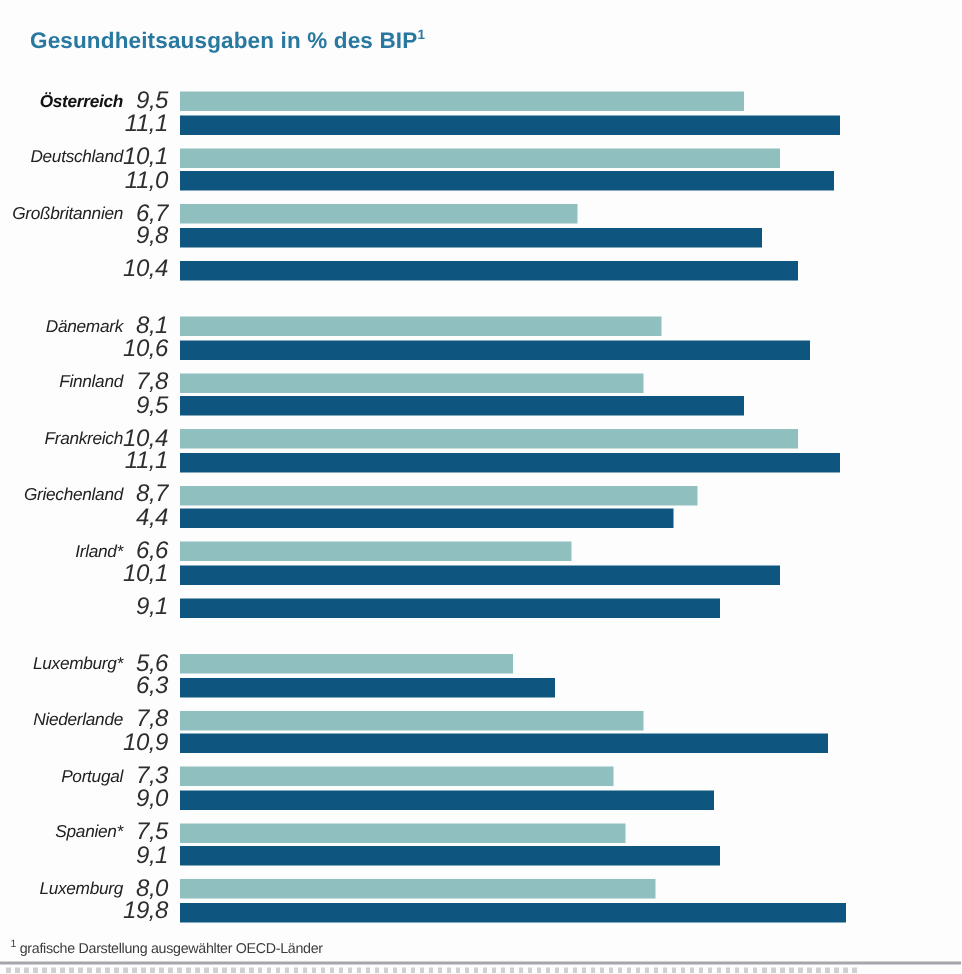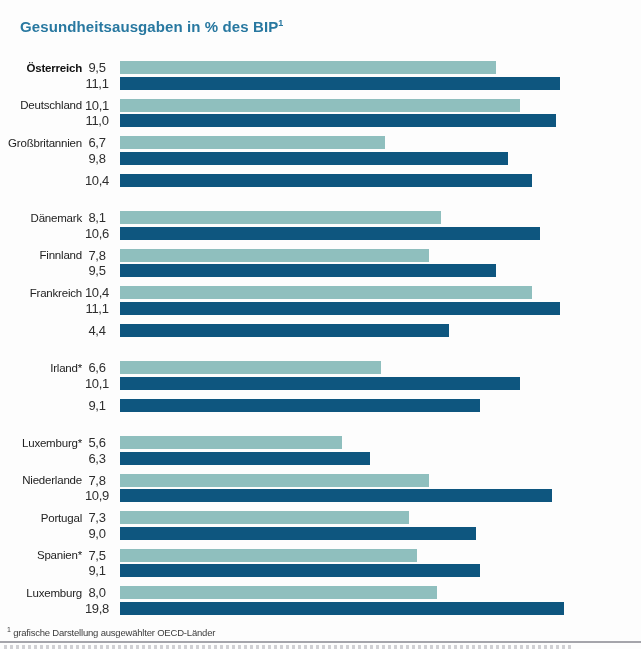--- a/index.html
+++ b/index.html
@@ -12,30 +12,30 @@
     overflow:hidden;
   }
   .title {
     position:absolute; left:20px; top:18px;
     font-size:15px; font-weight:bold;
     color:#2878a0; letter-spacing:0.1px;
   }
   .title sup { font-size:9px; }
   .chart { position:absolute; left:0; top:60px; width:641px; }
   .group { height:37.5px; }
-  .line { display:flex; align-items:center; height:15.4px; }
+  .line { display:flex; align-items:center; height:15.4px;font-style:italic; }
   .label-cell {
     width:82px; text-align:right;
     font-size:11.5px; color:#222; letter-spacing:-0.2px;
     white-space:nowrap; flex:none;
   }
   .label-cell.bold { font-weight:bold; color:#111; }
   .value-cell {
-    width:30px; text-align:center;
-    font-size:13px; color:#2e2e2e; letter-spacing:-0.3px;
+    width:30px; text-align:right;
+    font-size:16px; color:#2e2e2e; letter-spacing:-0.3px;
     flex:none;
   }
   .bar { height:13px; margin-left:8px; flex:none; }
   .bar.light { background:#8fbfbe; }
   .bar.dark  { background:#0e567f; }
   .footnote {
     position:absolute; left:7px; top:626px;
     font-size:9.5px; color:#3c3c3c; letter-spacing:-0.2px;
   }
   .footnote sup { font-size:7px; }
@@ -131,20 +131,25 @@
           <div class="bar light" style="width: 411.8px; background: rgb(143, 191, 190);"></div>
         </div>
         <div class="line">
           <div class="label-cell"></div>
           <div class="value-cell">11,1</div>
           <div class="bar dark" style="width: 439.6px; background: rgb(14, 86, 127);"></div>
         </div>
       </div>
       <div class="group">
         <div class="line">
+          <div class="label-cell">Griechenland</div>
+          <div class="value-cell">8,7</div>
+          <div class="bar light" style="width: 344.5px; background: rgb(143, 191, 190);"></div>
+        </div>
+        <div class="line">
           <div class="label-cell"></div>
           <div class="value-cell">4,4</div>
           <div class="bar dark" style="width: 328.7px; background: rgb(14, 86, 127);"></div>
         </div>
       </div>
       <div class="group">
         <div class="line">
           <div class="label-cell">Irland*</div>
           <div class="value-cell">6,6</div>
           <div class="bar light" style="width: 261.4px; background: rgb(143, 191, 190);"></div>

